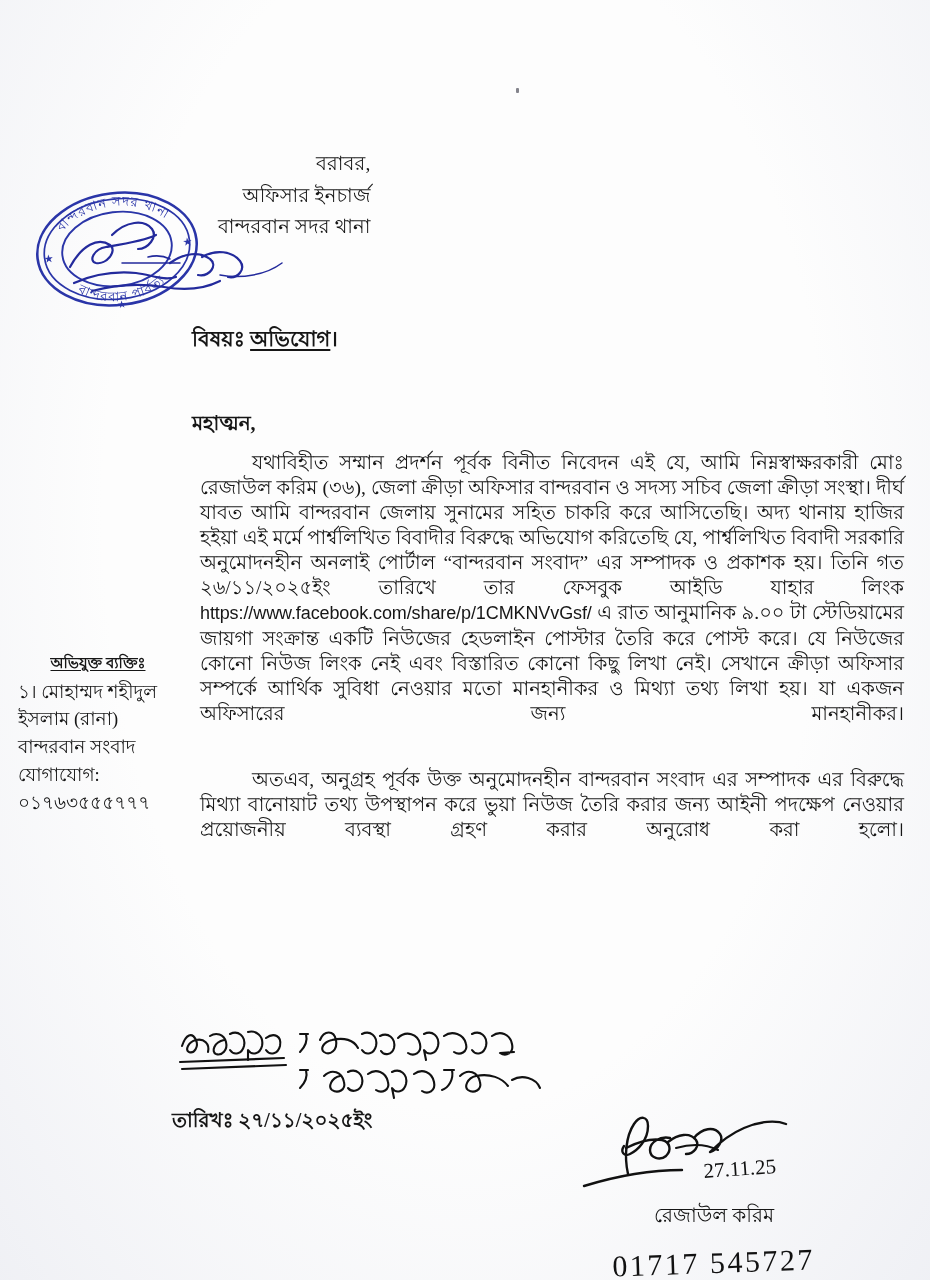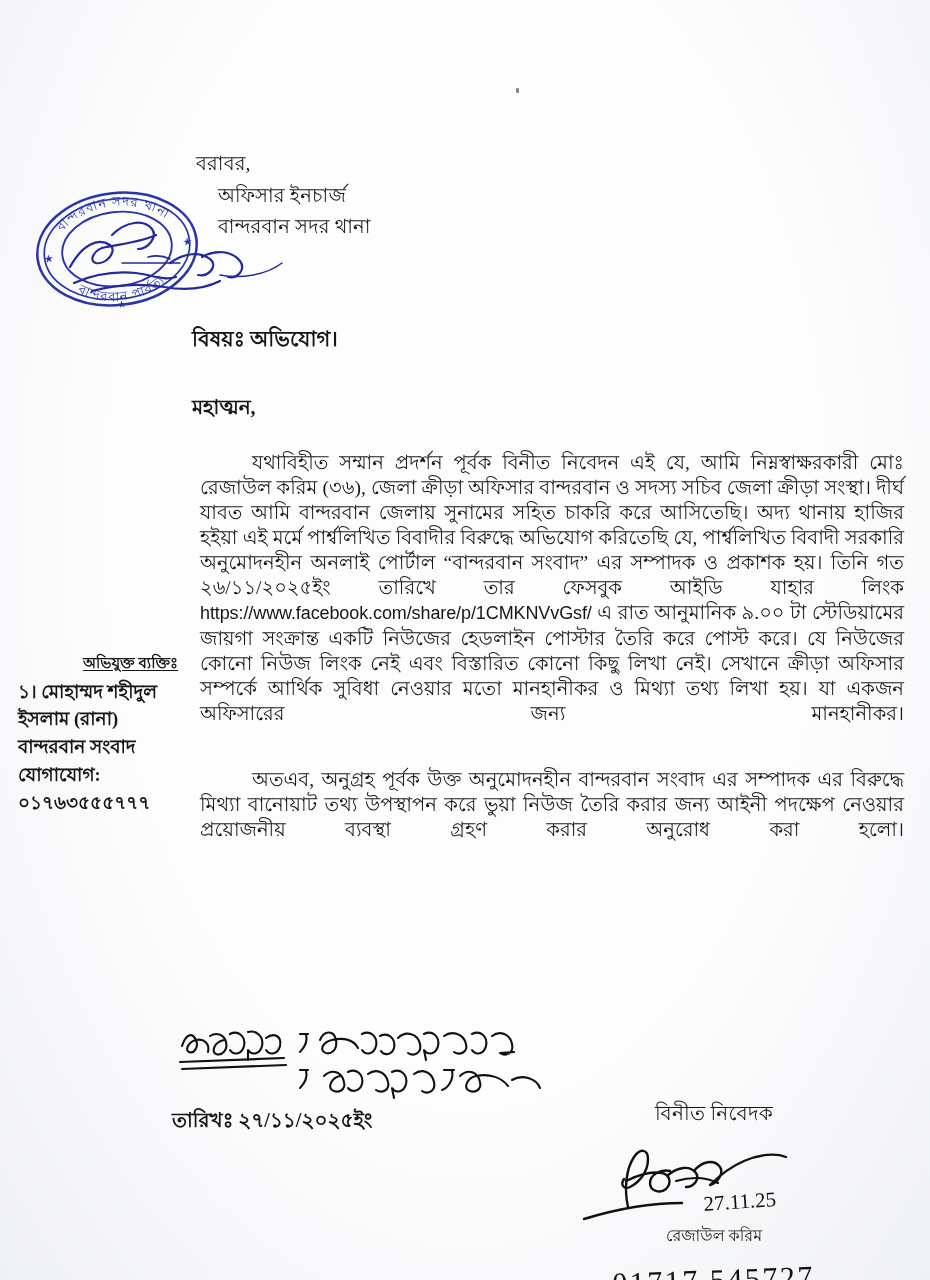--- a/index.html
+++ b/index.html
@@ -35,43 +35,45 @@
   }
 
   
   .addressee {
     position: absolute;
     left: 196px;
     top: 148px;
     font-size: 19.5px;
     line-height: 1.62;
     letter-spacing: .2px;
+    text-align: right;
   }
   .addressee .to { margin-left: 0; }
   .addressee .lines { margin-left: 22px; }
   .addressee .lines div { white-space: nowrap; }
 
   
   .subject {
     position: absolute;
     left: 192px;
     top: 323px;
     font-size: 21px;
     font-weight: 600;
     white-space: nowrap;
   }
   .subject .u {
+    text-decoration: underline;
     text-underline-offset: 3px;
   }
 
   
   .salutation {
     position: absolute;
     left: 192px;
-    top: 392px;
+    top: 408px;
     font-size: 20px;
     font-weight: 600;
   }
 
   
   .body-block {
     position: absolute;
     left: 200px;
     top: 450px;
     width: 704px;
@@ -102,28 +104,28 @@
   
   .accused {
     position: absolute;
     left: 18px;
     top: 652px;
     width: 160px;
     font-size: 18.5px;
     line-height: 1.5;
   }
   .accused .heading {
-    text-align: right;
+    text-align: center;
     font-size: 15px;
     font-weight: 600;
     text-decoration: underline;
     text-underline-offset: 2px;
     margin-bottom: 4px;
   }
-  .accused .entry div { white-space: normal; font-weight: bold; }
+  .accused .entry div { white-space: normal; }
 
   
   .stamp {
     position: absolute;
     left: 33px;
     top: 190px;
     width: 168px;
     height: 118px;
     transform: rotate(-7deg);
   }
@@ -169,22 +171,22 @@
     font-size: 20px;
     letter-spacing: .3px;
   }
   .sig-draw {
     position: relative;
     width: 320px;
     height: 92px;
   }
   .sig-draw svg { width: 100%; height: 100%; overflow: visible; }
   .sig-name {
-    font-size: 16px;
-    margin-top: 0;
+    font-size: 20px;
+    margin-top: 10px;
   }
   .sig-phone-draw {
     width: 320px;
     height: 58px;
   }
   .sig-phone-draw svg { width: 100%; height: 100%; overflow: visible; }
 </style>
 </head>
 <body>
 
@@ -296,21 +298,20 @@
       </g>
     </svg>
   </div>
 
   <div class="date-line">
     <span>তারিখঃ</span>
     <span>২৭/১১/২০২৫ইং</span>
   </div>
 
   <div class="sig-block">
-    <div class="sig-label">বিনীত নিবেদক</div>
 
     <div class="sig-draw">
       <svg viewBox="0 0 320 92" aria-hidden="true">
         <g fill="none" stroke="#111" stroke-width="2.4" stroke-linecap="round" stroke-linejoin="round">
           <path d="M74 76 C70 58 72 38 80 26 C86 17 94 18 94 28 C94 42 84 52 76 56 C70 59 66 54 70 48"></path>
           <path d="M72 50 C84 44 96 40 108 42 C116 44 118 52 112 58 C106 63 96 60 96 52 C96 44 106 38 116 40"></path>
           <path d="M114 44 C124 36 136 34 142 42 C146 48 140 56 132 56"></path>
           <path d="M140 40 C148 30 160 28 166 36 C170 42 164 52 156 54 C166 44 176 36 190 30 C206 23 222 22 232 26"></path>
           <path d="M30 88 C56 80 92 72 128 72"></path>
         </g>

